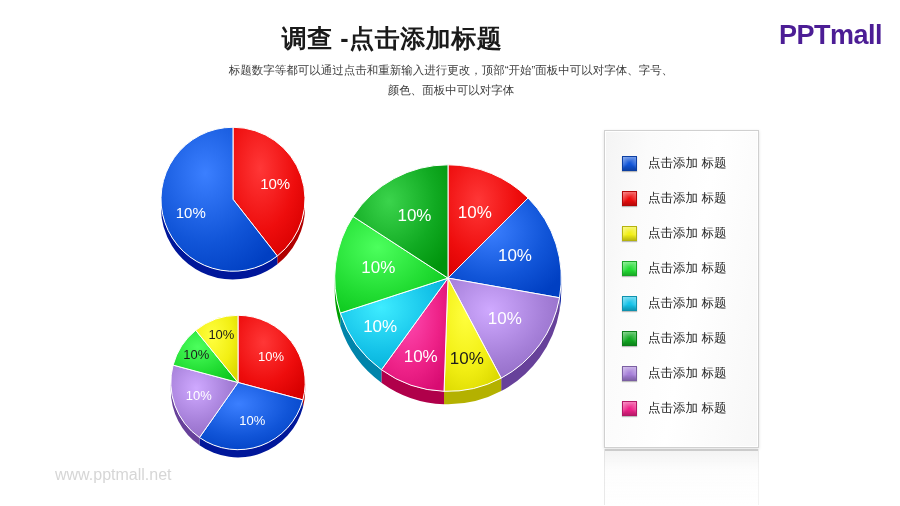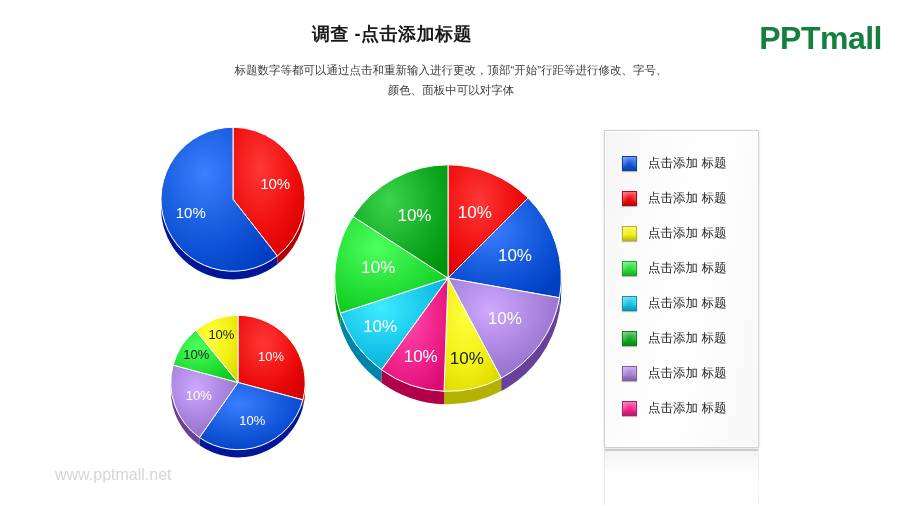--- a/index.html
+++ b/index.html
@@ -19,21 +19,21 @@
     overflow: hidden;
   }
 
   
   #slide-title {
     position: absolute;
     left: 0;
     top: 22px;
     width: 784px;
     text-align: center;
-    font-size: 18px;
+    font-size: 25px;
     font-weight: bold;
     color: #1a1a1a;
     letter-spacing: 0.5px;
   }
   #slide-subtitle {
     position: absolute;
     left: 178px;
     top: 60px;
     width: 546px;
     text-align: center;
@@ -41,23 +41,23 @@
     line-height: 20px;
     color: #3d3d3d;
   }
   .sub-line { display: block; }
 
   
   #brand-logo {
     position: absolute;
     right: 18px;
     top: 20px;
-    font-size: 32px;
+    font-size: 27px;
     font-weight: bold;
-    color: #15803d;
+    color: #4c1d95;
     letter-spacing: -0.5px;
     user-select: none;
   }
 
   
   #footer-url {
     position: absolute;
     left: 55px;
     bottom: 22px;
     font-size: 16px;
@@ -145,21 +145,21 @@
   }
 </style>
 </head>
 <body>
 
 <div id="slide">
 
   <div id="slide-title">调查 -点击添加标题</div>
 
   <div id="slide-subtitle">
-    <span class="sub-line">标题数字等都可以通过点击和重新输入进行更改，顶部“开始”行距等进行修改、字号、</span>
+    <span class="sub-line">标题数字等都可以通过点击和重新输入进行更改，顶部“开始”面板中可以对字体、字号、</span>
     <span class="sub-line">颜色、面板中可以对字体</span>
   </div>
 
   <div id="brand-logo">PPTmall</div>
 
   <div id="footer-url">www.pptmall.net</div>
 
   <div class="pie-wrap" id="wrap-pie-small-top" style="left:158px; top:128px; width:150px; height:150px;">
       <svg width="150" height="162.25" viewBox="0 0 150 162.25">
         <defs>

